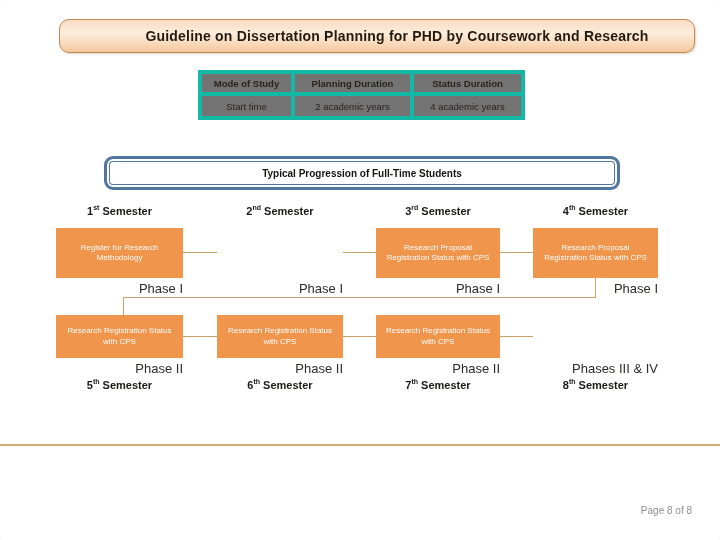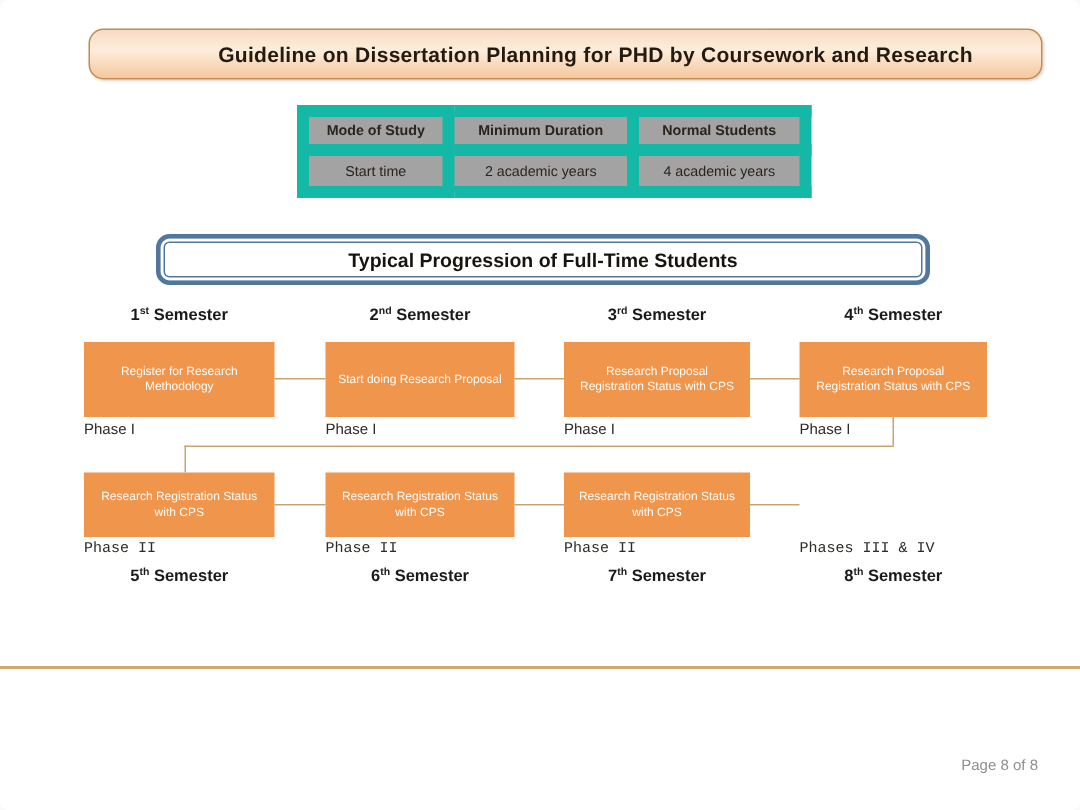--- a/index.html
+++ b/index.html
@@ -17,34 +17,34 @@
     display:flex; align-items:center; justify-content:center;
     font-weight:bold; font-size:14px; color:#241b10; letter-spacing:0.2px;padding-left:40px;
   }
 
   
   .duration-table {
     position:absolute; left:198px; top:70px; border-collapse:collapse;
     font-size:9.5px; color:#2a241e; table-layout:fixed;
   }
   .duration-table th, .duration-table td {
-    border:8px solid #14b8a6; background:#a3a3a3; text-align:center;
+    border:4px solid #14b8a6; background:#737373; text-align:center;
     vertical-align:middle; padding:0 3px;
   }
   .duration-table th { font-weight:bold; height:18px; }
   .duration-table td { height:20px; font-weight:normal; }
   .tcol0 { width:83px; } .tcol1 { width:109px; } .tcol2 { width:101px; }
 
   
   .banner {
     position:absolute; left:104px; top:156px; width:510px; height:28px;
     border:3px solid #51779E; border-radius:9px; background:#ffffff;
     box-shadow:inset 0 0 0 2px #ffffff, inset 0 0 0 3px #51779E;
     display:flex; align-items:center; justify-content:center;
-    font-weight:bold; font-size:13px; color:#17130e;
+    font-weight:bold; font-size:10px; color:#17130e;
   }
 
   
   .c0 { left:56px;  width:127px; }
   .c1 { left:217px; width:126px; }
   .c2 { left:376px; width:124px; }
   .c3 { left:533px; width:125px; }
 
   .sem-label {
     position:absolute; text-align:center; font-weight:bold; font-size:11px; color:#1c1a18;
@@ -56,46 +56,46 @@
   .flow-box {
     position:absolute; background:#F0954C; color:#FDFDFC;
     font-size:8px; line-height:1.3; text-align:center;
     display:flex; align-items:center; justify-content:center;
     padding:2px 8px; box-sizing:border-box;
   }
   .row1 { top:228px; height:50px; }
   .row2 { top:315px; height:43px; }
 
   .phase {
-    position:absolute; text-align:left; font-size:10px; color:#2e2a25;
+    position:absolute; text-align:right; font-size:13px; color:#2e2a25;
   }
   .phase1 { top:281px; }
-  .phase2 { top:361px;font-family:Liberation Mono, monospace; }
+  .phase2 { top:361px; }
 
   .hline { position:absolute; height:1px; background:#C9A36E; }
   .vline { position:absolute; width:1px;  background:#C9A36E; }
 
   .footer-line { position:absolute; left:0; top:444px; width:720px; height:2px; background:#CFA96F; }
   .page-label  { position:absolute; top:505px; right:28px; font-size:10px; color:#8F8F8F; }
 </style>
 </head>
 <body>
 
 <div class="slide">
 
   <div class="title-box">
     <span>Guideline on Dissertation Planning for PHD by Coursework and Research</span>
   </div>
 
   <table class="duration-table">
     <thead>
       <tr>
         <th class="tcol0">Mode of Study</th>
-        <th class="tcol1">Minimum Duration</th>
-        <th class="tcol2">Normal Students</th>
+        <th class="tcol1">Planning Duration</th>
+        <th class="tcol2">Status Duration</th>
       </tr>
     </thead>
     <tbody>
       <tr>
         <td>Start time</td>
         <td>2 academic years</td>
         <td>4 academic years</td>
       </tr>
     </tbody>
   </table>
@@ -105,21 +105,20 @@
   </div>
 
   <div class="sem-label sem-top c0"><span>1</span><sup>st</sup><span> Semester</span></div>
   <div class="flow-box row1 c0">Register for Research Methodology</div>
   <div class="phase phase1 c0">Phase I</div>
   <div class="flow-box row2 c0">Research Registration Status with CPS</div>
   <div class="phase phase2 c0">Phase II</div>
   <div class="sem-label sem-bottom c0"><span>5</span><sup>th</sup><span> Semester</span></div>
 
   <div class="sem-label sem-top c1"><span>2</span><sup>nd</sup><span> Semester</span></div>
-  <div class="flow-box row1 c1">Start doing Research Proposal</div>
   <div class="phase phase1 c1">Phase I</div>
   <div class="flow-box row2 c1">Research Registration Status with CPS</div>
   <div class="phase phase2 c1">Phase II</div>
   <div class="sem-label sem-bottom c1"><span>6</span><sup>th</sup><span> Semester</span></div>
 
   <div class="sem-label sem-top c2"><span>3</span><sup>rd</sup><span> Semester</span></div>
   <div class="flow-box row1 c2">Research Proposal Registration Status with CPS</div>
   <div class="phase phase1 c2">Phase I</div>
   <div class="flow-box row2 c2">Research Registration Status with CPS</div>
   <div class="phase phase2 c2">Phase II</div>

